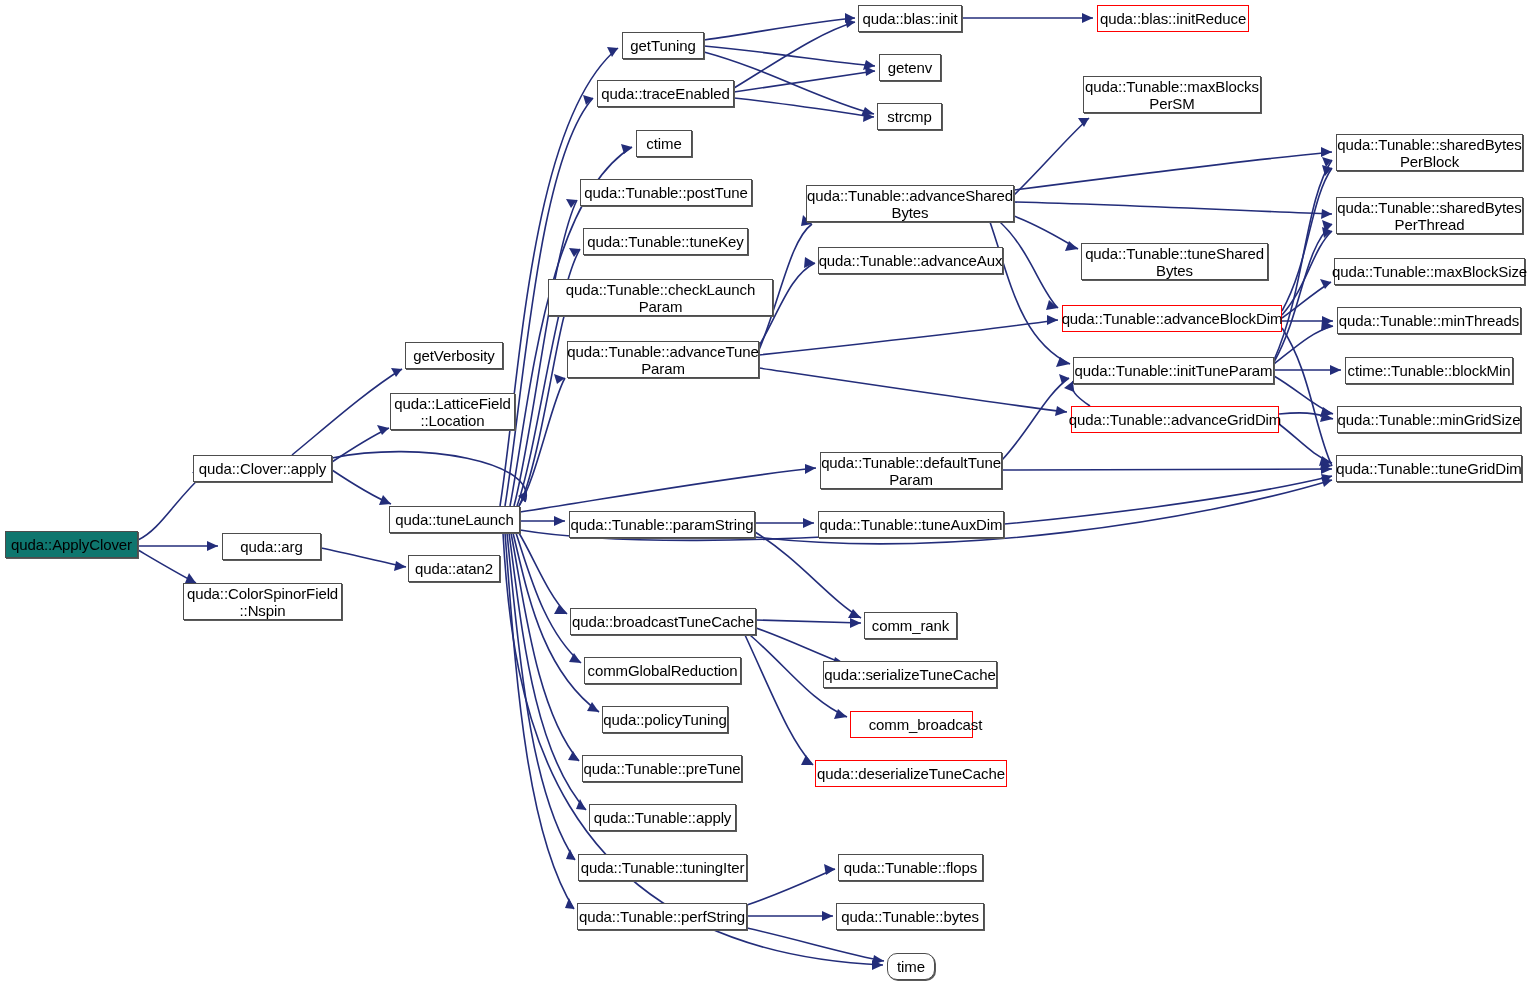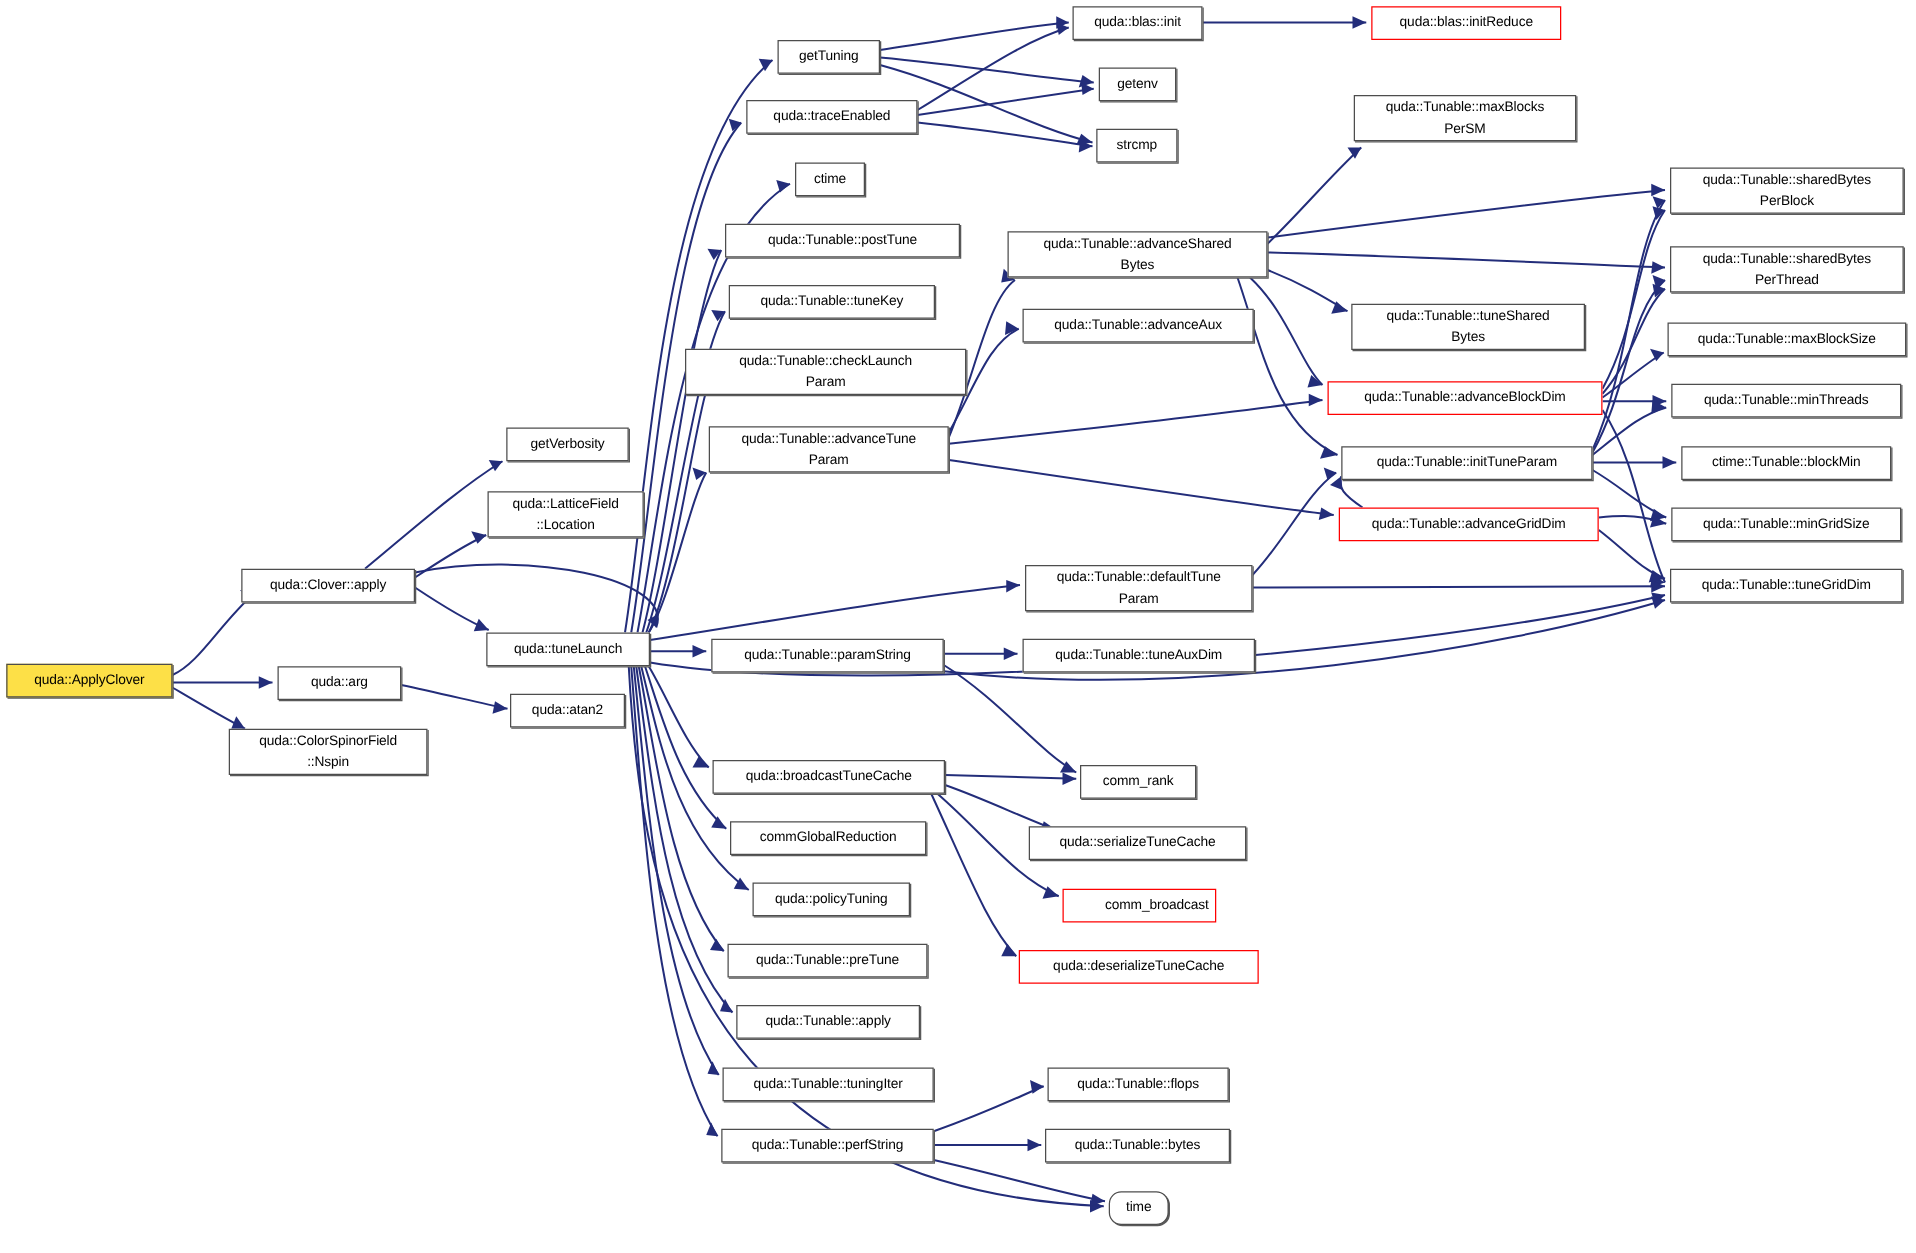--- a/index.html
+++ b/index.html
@@ -36,33 +36,33 @@
   .node-box {
     position: absolute;
     box-sizing: border-box;
     display: flex;
     align-items: center;
     justify-content: center;
     text-align: center;
     background: #ffffff;
     border: 1px solid #4d4d4d;
     color: #000000;
-    font-size: 11px;
+    font-size: 15px;
     line-height: 17px;
     letter-spacing: -0.1px;
     white-space: pre-line;
     box-shadow: 1px 1px 0 0 #5a5a5a;
     z-index: 5;
   }
   .node-box.red {
     border-color: #ff0000;
     box-shadow: none;
   }
   .node-box.current {
-    background: #fde047;
+    background: #0f766e;
   }
   .node-label {
     padding: 0 5px;
     pointer-events: none;
   }
 </style>
 </head>
 <body>
 
 <div id="graph-root">
@@ -213,21 +213,21 @@
       <div class="node-box" style="left: 183px; top: 583px; width: 159px; height: 37px;"><span class="node-label">quda::ColorSpinorField
 ::Nspin</span></div>
       <div class="node-box" style="left: 405px; top: 342px; width: 98px; height: 27px;"><span class="node-label">getVerbosity</span></div>
       <div class="node-box" style="left: 390px; top: 393px; width: 125px; height: 37px;"><span class="node-label">quda::LatticeField
 ::Location</span></div>
       <div class="node-box" style="left: 389px; top: 506px; width: 131px; height: 27px;"><span class="node-label">quda::tuneLaunch</span></div>
       <div class="node-box" style="left: 408px; top: 555px; width: 92px; height: 27px;"><span class="node-label">quda::atan2</span></div>
       <div class="node-box" style="left: 622px; top: 32px; width: 82px; height: 27px;"><span class="node-label">getTuning</span></div>
       <div class="node-box" style="left: 597px; top: 80px; width: 137px; height: 27px;"><span class="node-label">quda::traceEnabled</span></div>
       <div class="node-box" style="left: 636px; top: 130px; width: 56px; height: 27px;"><span class="node-label">ctime</span></div>
-      <div class="node-box" style="left: 580px; top: 179px; width: 188px; height: 27px;"><span class="node-label">quda::Tunable::postTune</span></div>
+      <div class="node-box" style="left: 580px; top: 179px; width: 172px; height: 27px;"><span class="node-label">quda::Tunable::postTune</span></div>
       <div class="node-box" style="left: 583px; top: 228px; width: 165px; height: 27px;"><span class="node-label">quda::Tunable::tuneKey</span></div>
       <div class="node-box" style="left: 548px; top: 279px; width: 225px; height: 37px;"><span class="node-label">quda::Tunable::checkLaunch
 Param</span></div>
       <div class="node-box" style="left: 567px; top: 341px; width: 192px; height: 37px;"><span class="node-label">quda::Tunable::advanceTune
 Param</span></div>
       <div class="node-box" style="left: 569px; top: 511px; width: 186px; height: 27px;"><span class="node-label">quda::Tunable::paramString</span></div>
       <div class="node-box" style="left: 570px; top: 608px; width: 186px; height: 27px;"><span class="node-label">quda::broadcastTuneCache</span></div>
       <div class="node-box" style="left: 584px; top: 657px; width: 157px; height: 27px;"><span class="node-label">commGlobalReduction</span></div>
       <div class="node-box" style="left: 602px; top: 706px; width: 126px; height: 27px;"><span class="node-label">quda::policyTuning</span></div>
       <div class="node-box" style="left: 582px; top: 755px; width: 160px; height: 27px;"><span class="node-label">quda::Tunable::preTune</span></div>

